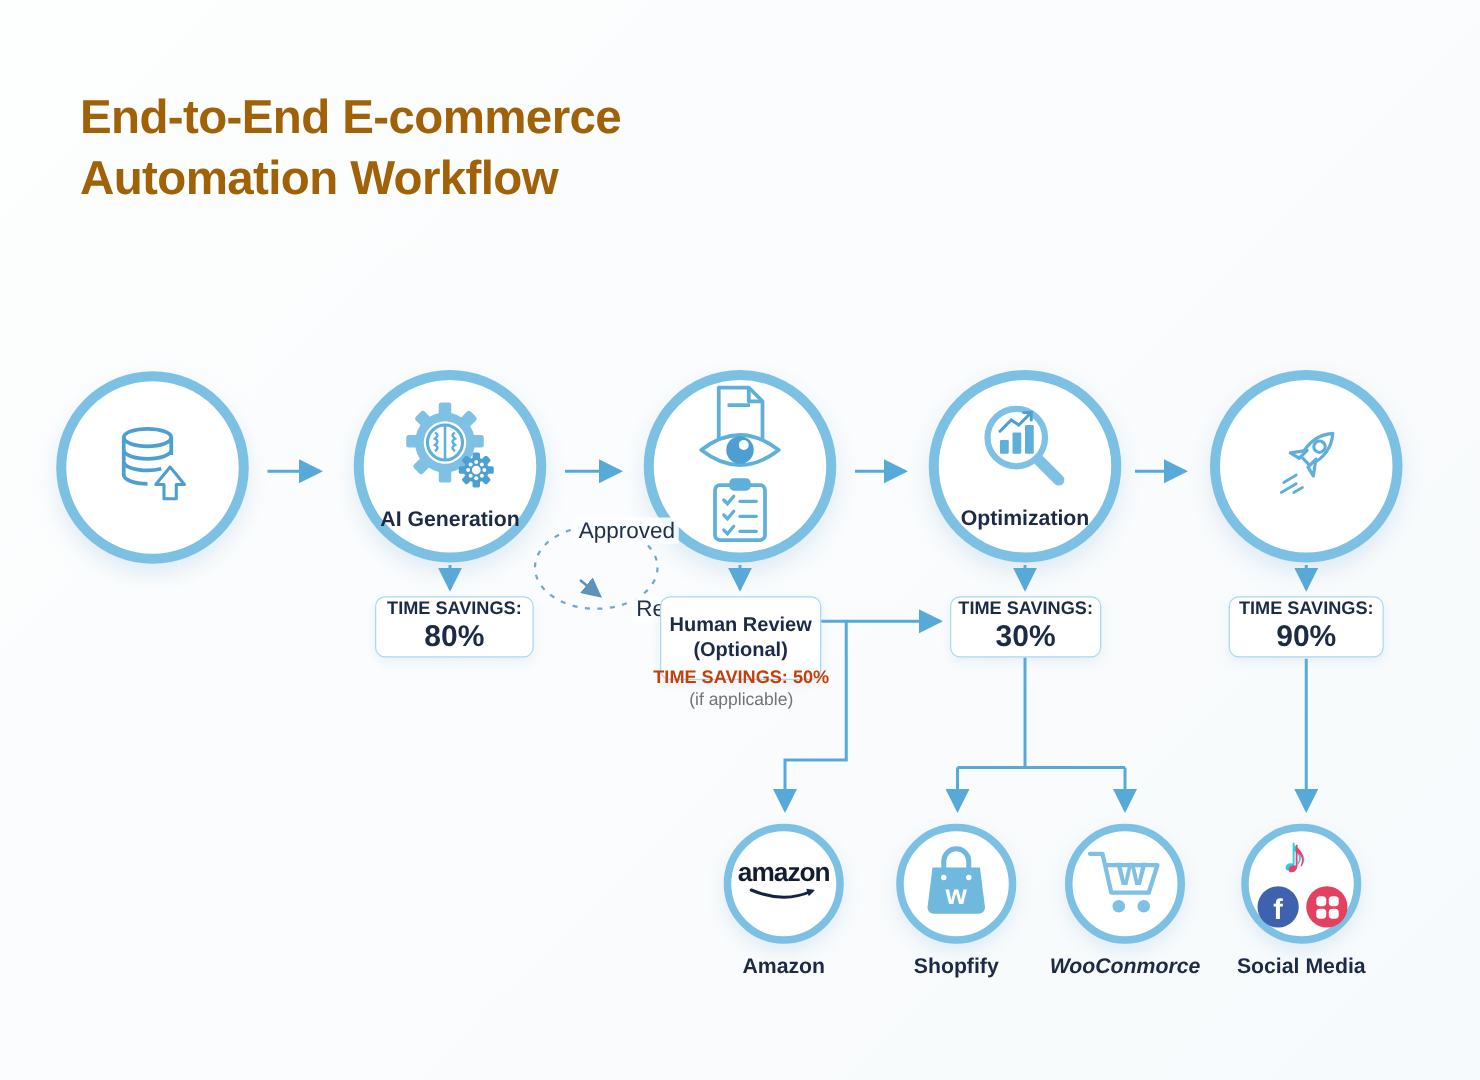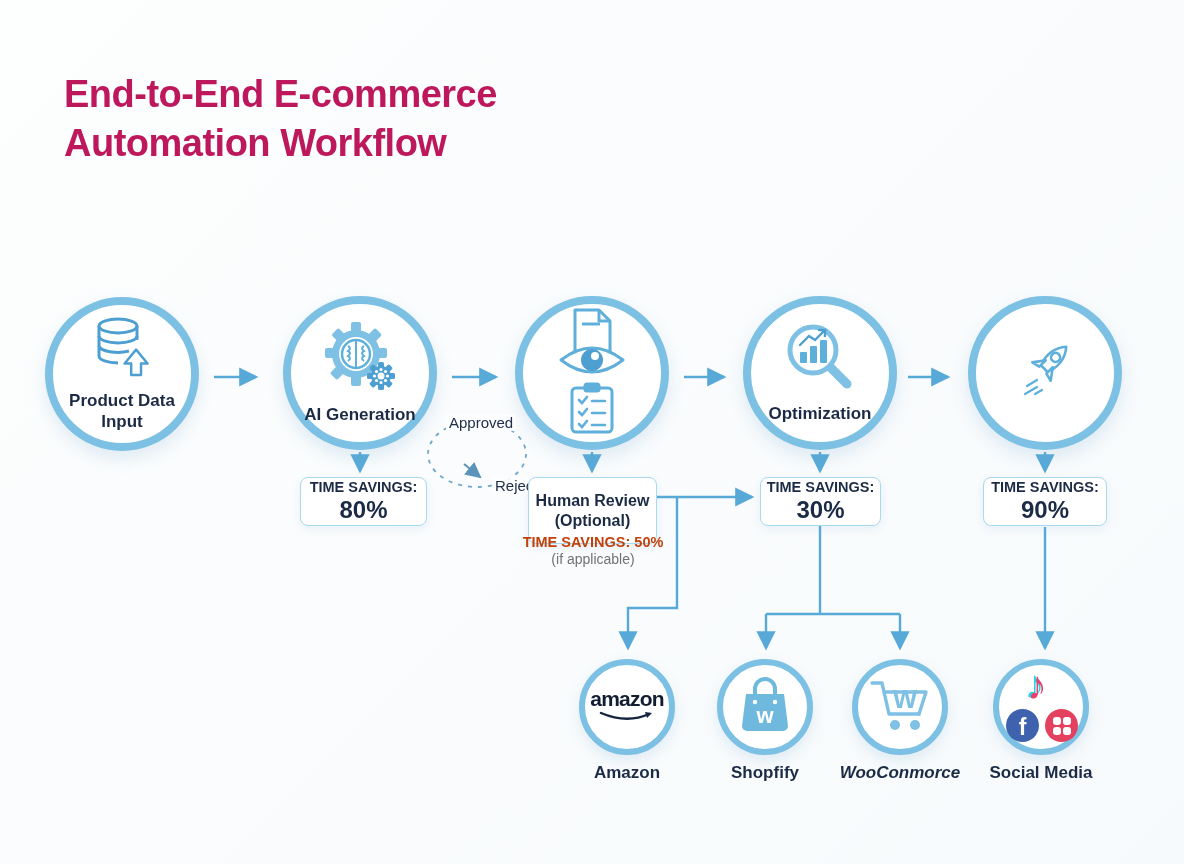--- a/index.html
+++ b/index.html
@@ -9,21 +9,21 @@
     background: linear-gradient(135deg, #fdfefe 0%, #f7fafc 100%);
     position: relative;
     overflow: hidden;
     color: #1c2b45;
   }
   .abs { position:absolute; }
   
   .title {
     left:64px; top:70px; width:560px;
     font-size:38px; font-weight:700; line-height:1.28;
-    letter-spacing:-0.5px; color:#be185d;
+    letter-spacing:-0.5px; color:#a16207;
   }
   
   #connectors { left:0; top:0; width:1184px; height:864px; z-index:0; }
   
   .node-circle {
     width:154px; height:154px; border-radius:50%;
     border:8px solid #7cc0e4; background:#ffffff;
     box-shadow: 0 8px 18px rgba(110,165,205,0.20);
     display:flex; flex-direction:column; align-items:center; justify-content:center;
     z-index:2; text-align:center;
@@ -52,22 +52,22 @@
     z-index:2; text-align:center; line-height:1.15;
   }
   .ts-label { font-size:14.5px; font-weight:700; color:#1c2b45; }
   .ts-value { font-size:24px; font-weight:700; color:#1c2b45; }
   .hr-line { font-size:16px; font-weight:700; color:#1c2b45; line-height:1.25; }
   .hr-note { text-align:center; z-index:2; line-height:1.25; }
   .hr-note .n1 { font-size:14.5px; font-weight:700; color:#c2410c; }
   .hr-note .n2 { font-size:14px; font-weight:400; color:#737373; }
   
   .loop-label {
-    font-size:15px; color:#20304a; background:rgba(252,254,255,0.9);
-    padding:0 3px; z-index:2;
+    font-size:18px; color:#20304a; background:rgba(252,254,255,0.9);
+    padding:0 3px; z-index:2;margin-left:14px;
   }
   
   .amazon-word { font-size:21px; font-weight:700; letter-spacing:-0.8px; color:#121d31; line-height:1; }
   
   .tiktok-note {
     font-size:40px; font-weight:700; color:#ee3e6d; line-height:1;
     text-shadow:-2.5px -1.5px 0 #25d2e4;
   }
   .soc-badge {
     width:33px; height:33px; border-radius:50%;
@@ -129,21 +129,20 @@
       <g stroke="#4e9fd1" stroke-width="3" fill="none" stroke-linejoin="round">
         <ellipse cx="27" cy="10" rx="19" ry="7"></ellipse>
         <path d="M8,10 V40 a19,7 0 0 0 19,7"></path>
         <path d="M46,10 V24"></path>
         <path d="M8,20 a19,7 0 0 0 38,0"></path>
         <path d="M8,30 a19,7 0 0 0 30,5"></path>
       </g>
       <path d="M41,62 V48 H33 L47,31 L61,48 H53 V62 Z" fill="#ffffff" stroke="#4e9fd1" stroke-width="3" stroke-linejoin="round" transform="scale(0.82) translate(8,10)"></path>
     </svg>
   </span>
-  <div class="node-label">Product Data Input</div>
 </div>
 
 <div class="abs node-circle" style="left:283px; top:296px;">
   <span>
     <svg width="78" height="74" viewBox="0 0 78 74">
       <g fill="#7ec1e4">
         <rect x="30" y="2" width="10" height="12" rx="2"></rect>
         <rect x="30" y="54" width="10" height="12" rx="2"></rect>
         <rect x="4" y="28" width="12" height="10" rx="2"></rect>
         <rect x="54" y="28" width="12" height="10" rx="2"></rect>

